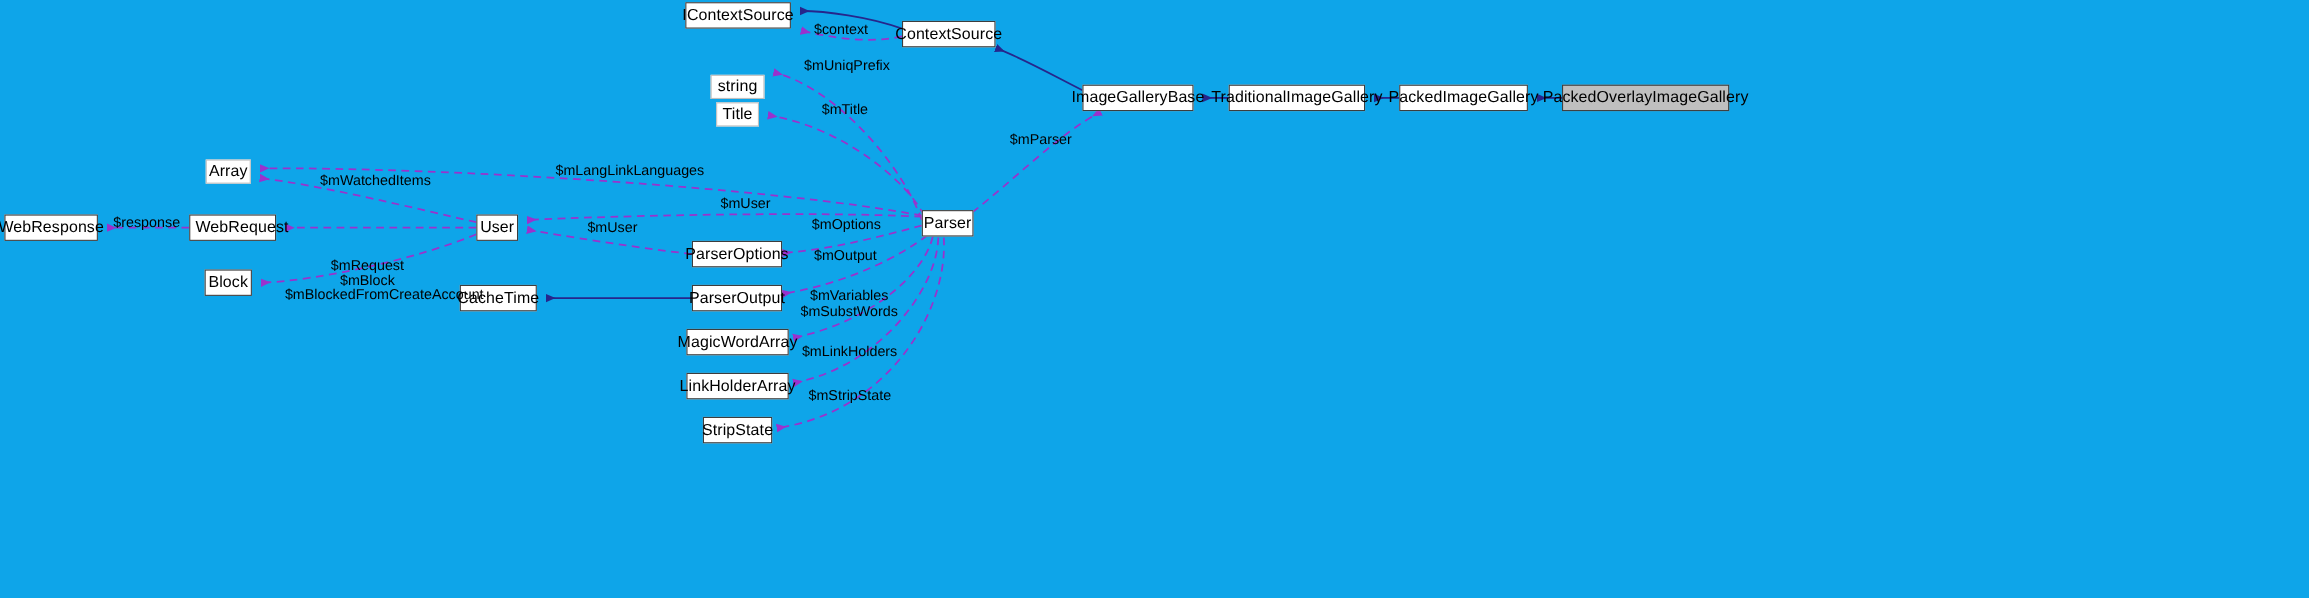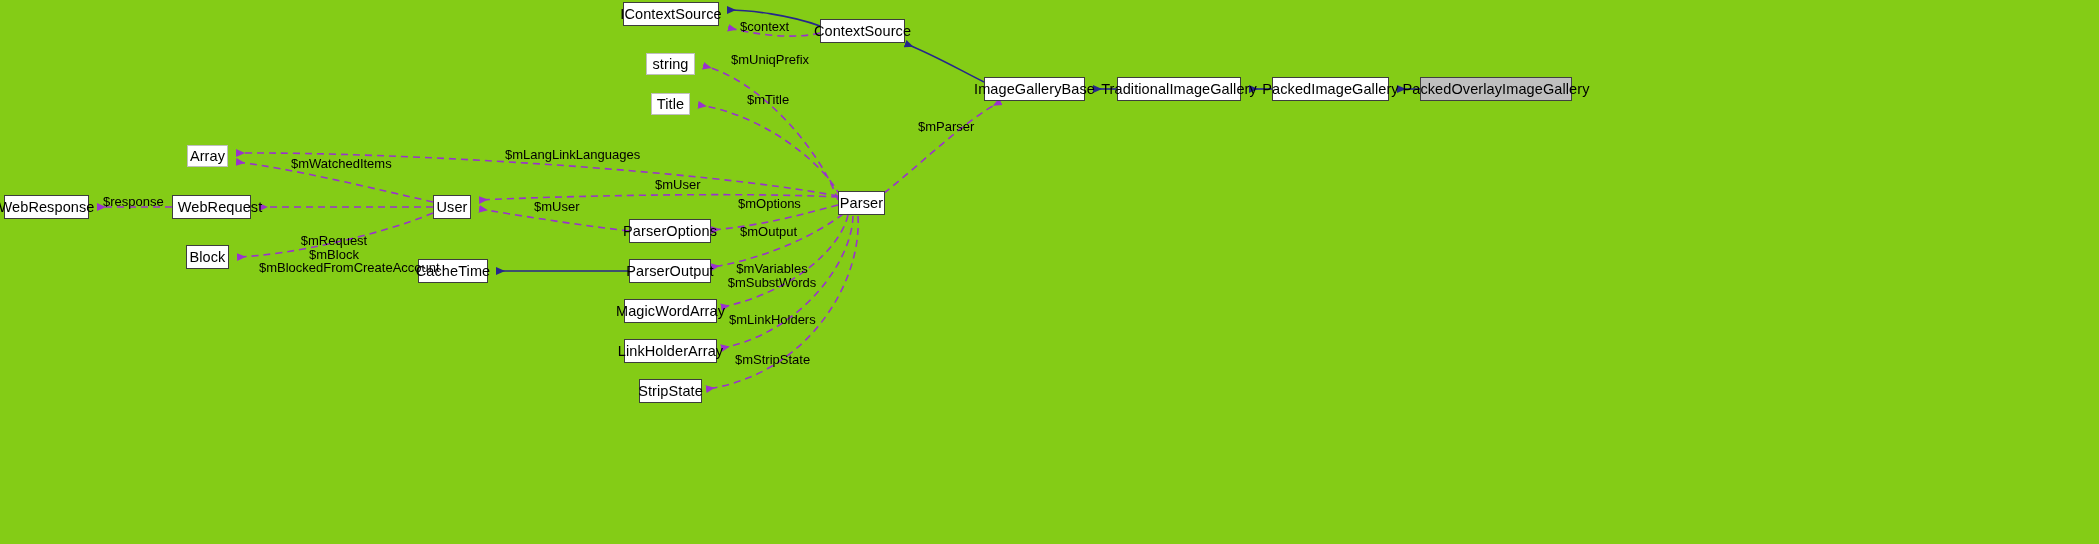--- a/index.html
+++ b/index.html
@@ -1,18 +1,18 @@
 <!DOCTYPE html>
 <html><head>
 <meta charset="utf-8">
 <title>Collaboration diagram</title>
 <style>
   html,body{margin:0;padding:0;background:#ffffff;}
   body{font-family:"Liberation Sans","DejaVu Sans",sans-serif;}
-  #diagram{position:relative;width:2099px;height:544px;overflow:hidden;background:#84cc16;}
+  #diagram{position:relative;width:2099px;height:544px;overflow:hidden;background:#0ea5e9;}
   #edge-layer{position:absolute;left:0;top:0;width:2099px;height:544px;pointer-events:none;}
 
   .node{position:absolute;box-sizing:border-box;display:flex;align-items:center;
         justify-content:center;background:#ffffff;border:1px solid #404040;
         font-size:14.5px;color:#000000;line-height:1;white-space:nowrap;letter-spacing:0.1px;}
   .node.klass{border:1px solid #3d3d3d;}
   .node.plain{border:1px solid #bfbfbf;}
   .node.focus{background:#bfbfbf;border:1px solid #404040;}
 
   .edge-label{position:absolute;font-size:13px;color:#000000;white-space:nowrap;
@@ -61,21 +61,21 @@
       <path d="M858,216 C862,285 805,375 707,389" marker-end="url(#arrow-purple)"></path>
     </g>
   </svg>
 
   <div class="node klass" style="left:623px;top:2px;width:96px;height:24px;">
     <span>IContextSource</span>
   </div>
   <div class="node klass" style="left:820px;top:19px;width:85px;height:24px;">
     <span>ContextSource</span>
   </div>
-  <div class="node plain" style="left:646px;top:53px;width:49px;height:22px;align-items:center;">
+  <div class="node plain" style="left:646px;top:68px;width:49px;height:22px;align-items:center;">
     <span>string</span>
   </div>
   <div class="node plain" style="left:651px;top:93px;width:39px;height:22px;">
     <span>Title</span>
   </div>
   <div class="node klass" style="left:984px;top:77px;width:101px;height:24px;">
     <span>ImageGalleryBase</span>
   </div>
   <div class="node klass" style="left:1117px;top:77px;width:124px;height:24px;">
     <span>TraditionalImageGallery</span>

